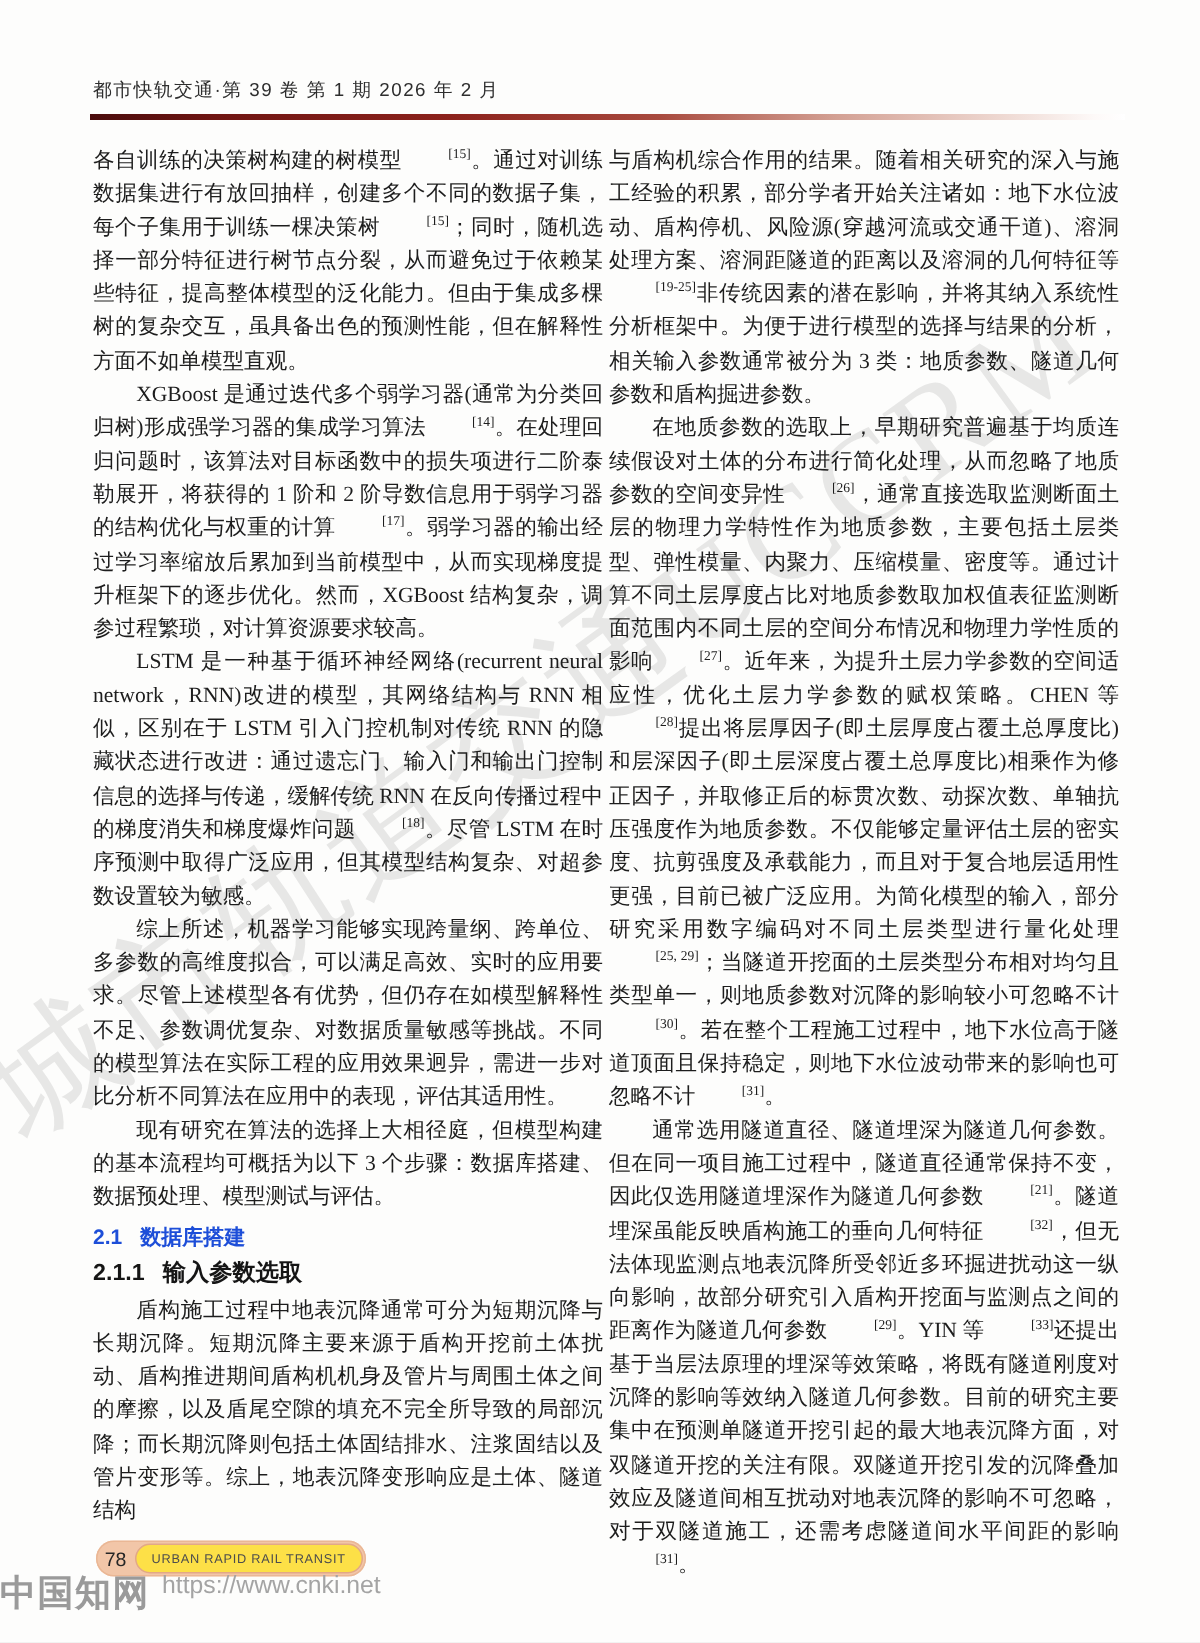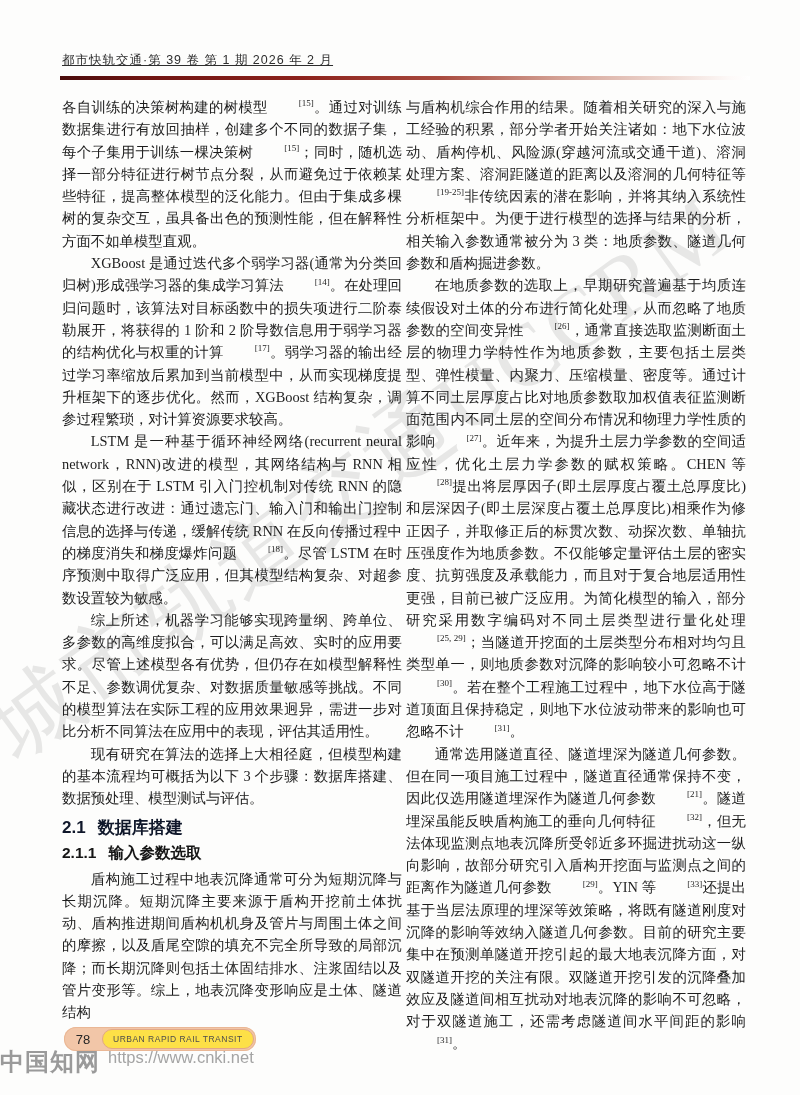--- a/index.html
+++ b/index.html
@@ -13,21 +13,21 @@
     position:absolute; left:-35px; top:690px;
     transform:rotate(-36deg); transform-origin:0 0;
     font-size:88px; letter-spacing:4px; white-space:nowrap;
     color:rgba(125,125,125,0.17);
     font-family:"Liberation Serif","DejaVu Serif",serif;
     pointer-events:none;
   }
   .header {
     position:absolute; left:62px; top:52px;
     font-family:"Liberation Sans","DejaVu Sans",sans-serif;
-    font-size:12.5px; color:#2e2e2e; letter-spacing:1px;text-decoration:underline;
+    font-size:12.5px; color:#2e2e2e; letter-spacing:1px;
   }
   .header-rule {
     position:absolute; left:60px; top:76px; width:690px; height:4px;
     background:linear-gradient(90deg,#4a0c0c 0%,#6f1512 12%,#8c221c 35%,
       #a84a3e 55%,#d3a093 72%,#eed8d1 88%,#fdf9f8 97%,#ffffff 100%);
   }
   .col { position:absolute; top:96px; width:340px; }
   .col-left  { left:62px;  }
   .col-right { left:406px; }
   .body-p {
@@ -36,36 +36,36 @@
   }
   .indent { text-indent:2em; }
   .body-p sup { font-size:9px; line-height:0;margin-left:31px; }
   .sec-h1 {
     margin:11px 0 6px 0; font-family:"Liberation Sans","DejaVu Sans",sans-serif;
     font-weight:bold; font-size:17.5px; color:#17907c;
   }
   .sec-h1 .h-num { margin-right:16px; }
   .sec-h2 {
     margin:6px 0 4px 0; font-family:"Liberation Sans","DejaVu Sans",sans-serif;
-    font-weight:bold; font-size:17px; color:#0f172a;
+    font-weight:bold; font-size:14px; color:#1d4ed8;
   }
   .sec-h2 .h-num { margin-right:12px; }
   .sec-h3 {
     margin:4px 0 4px 0; font-family:"Liberation Sans","DejaVu Sans",sans-serif;
     font-weight:bold; font-size:15.5px; color:#151515;
   }
   .sec-h3 .h-num { margin-right:12px; }
   .footer-badge {
     position:absolute; left:64px; top:1027px; height:24px;
     display:inline-flex; align-items:center;
     background:#f2c6a8; border-radius:13px; padding-right:2px;
     box-shadow:0 0 0 1px #eab795 inset;
   }
   .badge-num {
-    width:38px; text-align:center;
+    width:26px; text-align:center;
     font-family:"Liberation Sans","DejaVu Sans",sans-serif;
     font-size:13px; color:#262626;
   }
   .badge-pill {
     background:#fde047; border:1px solid #e2a887; border-radius:11px;
     height:18px; line-height:18px; padding:0 10px;
     font-family:"Liberation Sans","DejaVu Sans",sans-serif;
     font-size:8.5px; letter-spacing:0.5px; color:#4d4d4d; white-space:nowrap;
   }
   .cnki-name {

